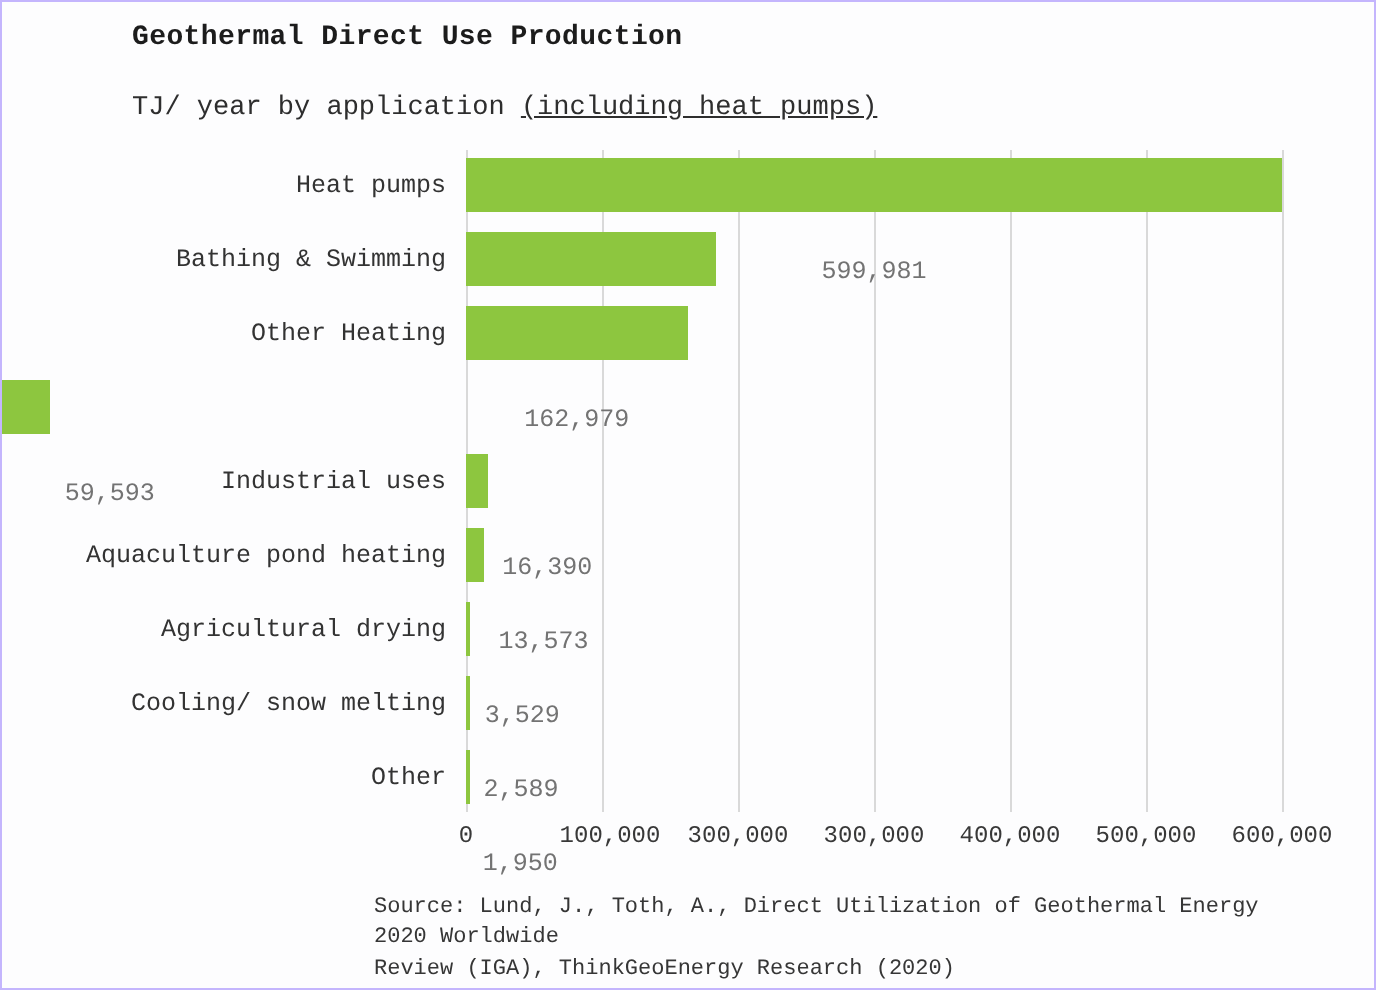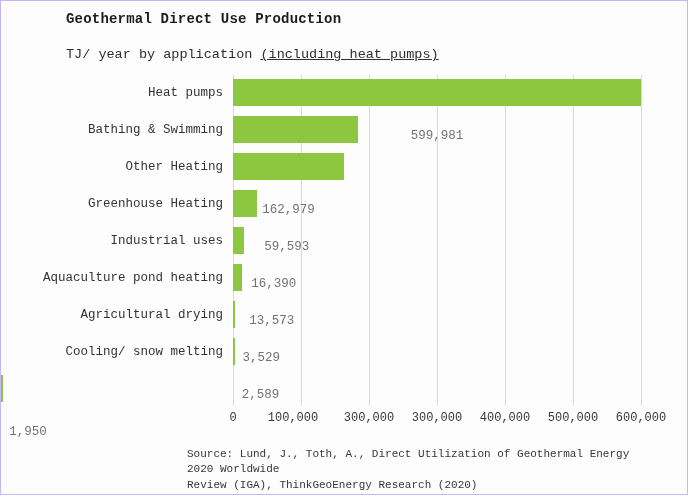--- a/index.html
+++ b/index.html
@@ -139,21 +139,20 @@
 
   <div class="row">
     <div class="cat-label">Other Heating</div>
     <div class="track">
       <div class="bar" style="width: 110.826px; background: rgb(141, 198, 63);"></div>
       <div class="val-label val-inside" style="left: 0px; width: 110.826px;">162,979</div>
     </div>
   </div>
 
   <div class="row">
-    <div class="cat-label">Greenhouse Heating</div>
     <div class="track">
       <div class="bar" style="width: 24.3617px; background: rgb(141, 198, 63);"></div>
       <div class="val-label" style="left: 31.3617px;">59,593</div>
     </div>
   </div>
 
   <div class="row">
     <div class="cat-label">Industrial uses</div>
     <div class="track">
       <div class="bar" style="width: 11.1452px; background: rgb(141, 198, 63);"></div>
@@ -179,31 +178,32 @@
 
   <div class="row">
     <div class="cat-label">Cooling/ snow melting</div>
     <div class="track">
       <div class="bar" style="width: 1.76052px; background: rgb(141, 198, 63);"></div>
       <div class="val-label" style="left: 8.76052px;">2,589</div>
     </div>
   </div>
 
   <div class="row">
+    <div class="cat-label">Other</div>
     <div class="track">
       <div class="bar" style="width: 1.326px; background: rgb(141, 198, 63);"></div>
       <div class="val-label" style="left: 8.326px;">1,950</div>
     </div>
   </div>
 </div>
   </div>
 
   <div class="xaxis" id="xaxis">
       <div class="xtick" style="left: 232px;">0</div>
-      <div class="xtick" style="left: 292px;">100,000</div>
+      <div class="xtick" style="left: 304px;">100,000</div>
       <div class="xtick" style="left: 368px;">300,000</div>
       <div class="xtick" style="left: 436px;">300,000</div>
       <div class="xtick" style="left: 504px;">400,000</div>
       <div class="xtick" style="left: 572px;">500,000</div>
       <div class="xtick" style="left: 640px;">600,000</div>
     </div>
 
   <div class="source">
     <span>Source: Lund, J., Toth, A., Direct Utilization of Geothermal Energy 2020 Worldwide</span><br>
     <span>Review (IGA), ThinkGeoEnergy Research (2020)</span>

